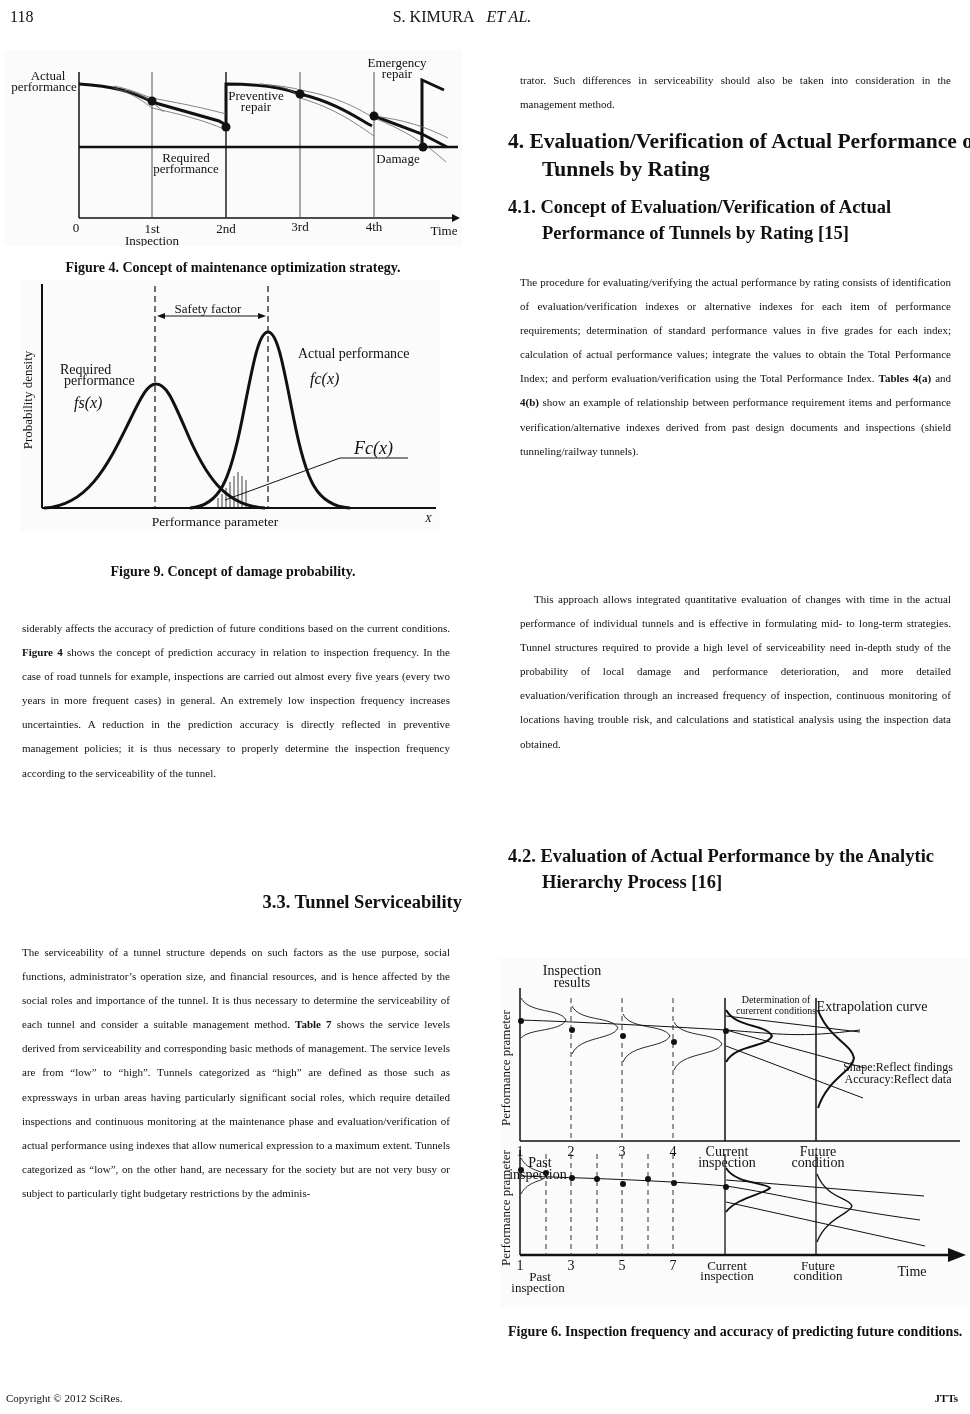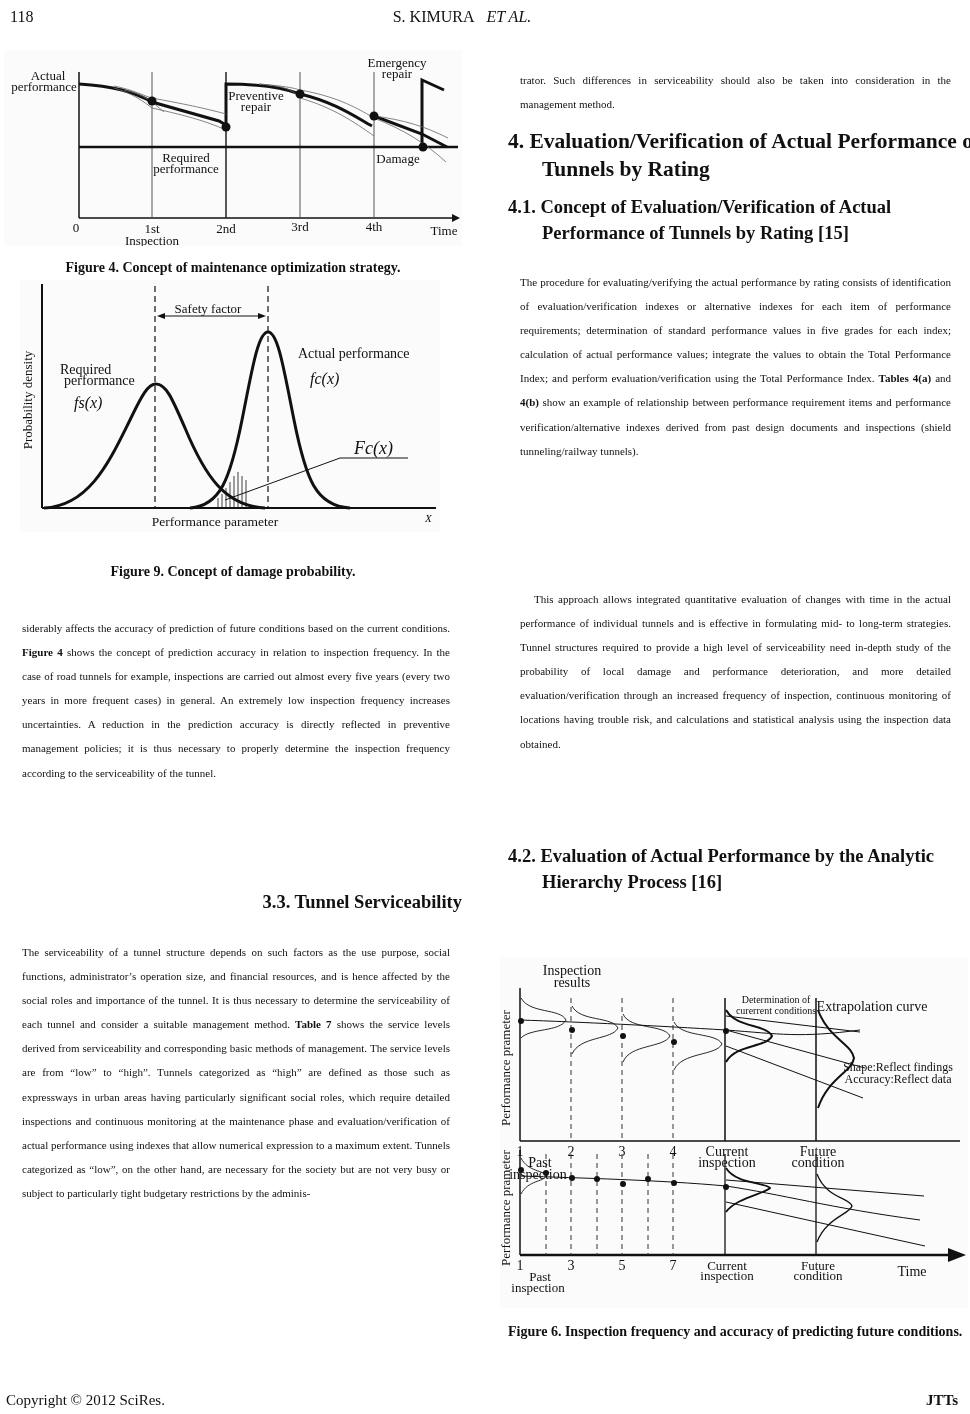--- a/index.html
+++ b/index.html
@@ -12,21 +12,21 @@
   .running-head i { font-style:italic; }
   .col-left { left:10px; width:452px; }
   .col-right { left:508px; width:455px; }
   .body-text { font-size:11px; line-height:24.1px; text-align:justify; margin:12px; }
   .body-text.indent { text-indent:14px; }
   b { font-weight:bold; }
   .caption { font-size:14px; font-weight:bold; text-align:center; }
   .h1 { font-size:21.5px; font-weight:bold; line-height:28px; }
   .h2 { font-size:18.5px; font-weight:bold; line-height:26px; }
   .hang { padding-left:34px; text-indent:-34px; }
-  .footer { top:1392px; font-size:15px; }
+  .footer { top:1392px; font-size:11px; }
   .footer-right { right:12px; font-weight:bold; }
   svg text { font-family:"Liberation Serif", "DejaVu Serif", serif; fill:#111; }
   .fig { background:#fbfbfb; }
 </style>
 </head>
 <body>
 
 <div class="abs hdr page-num">118</div>
 <div class="abs hdr running-head">
   <span>S. KIMURA</span>&nbsp;&nbsp;&nbsp;<i>ET AL.</i>

